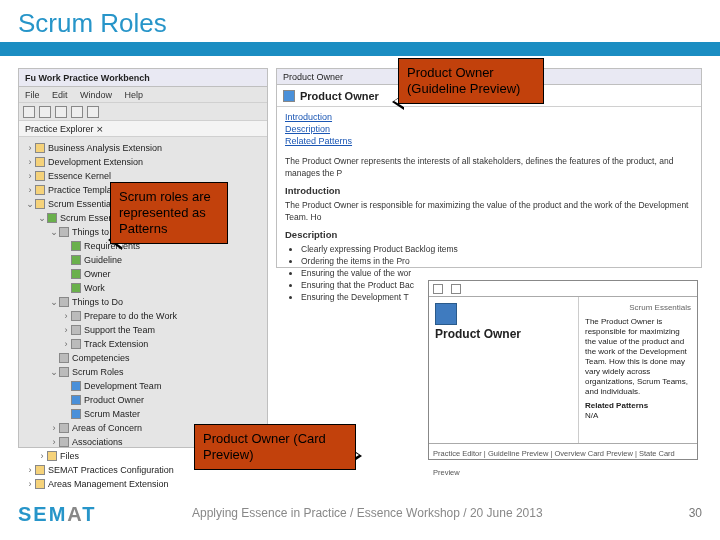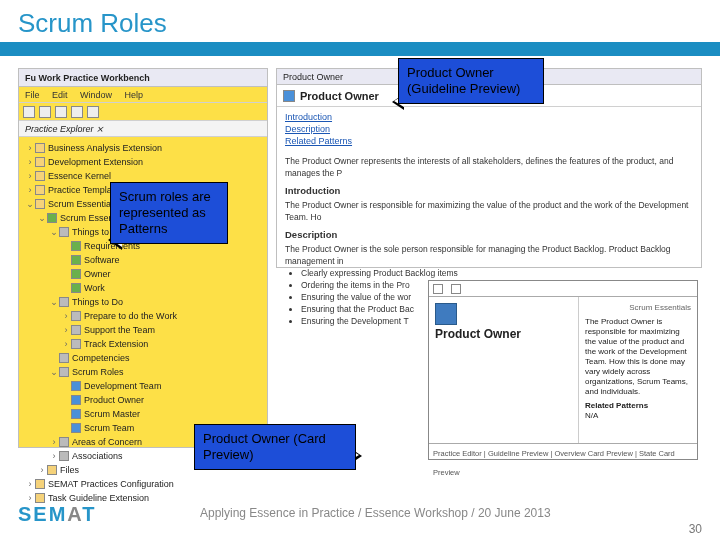--- a/index.html
+++ b/index.html
@@ -6,27 +6,27 @@
   html, body { width: 720px; height: 540px; font-family: Arial, Helvetica, sans-serif; background: #fff; overflow: hidden; }
   .slide { position: relative; width: 720px; height: 540px; padding-left: 12px; }
 
   .title { position: absolute; left: 18px; top: 8px; font-size: 26px; color: #2795c9; font-weight: 400; }
   .blue-bar { position: absolute; left: 0; top: 42px; width: 720px; height: 14px; background: #1b8dc2; }
 
   
   .shot { position: absolute; left: 18px; top: 68px; width: 684px; height: 380px; background: #fff; font-size: 9px; color: #222; }
 
   
-  .explorer { position: absolute; left: 0; top: 0; width: 250px; height: 380px; border: 1px solid #bfbfbf; background: #fde047; }
+  .explorer { position: absolute; left: 0; top: 0; width: 250px; height: 380px; border: 1px solid #bfbfbf; background: #e5e5e5; }
   .explorer .wintitle { height: 18px; line-height: 18px; padding-left: 6px; border-bottom: 1px solid #bfbfbf; font-weight: bold; background: #e9e9f3; }
   .menubar { height: 16px; line-height: 16px; padding-left: 6px; border-bottom: 1px solid #d0d0d0; color: #333; }
   .menubar span { margin-right: 10px; }
   .toolbar { height: 18px; border-bottom: 1px solid #d0d0d0; display: flex; align-items: center; padding-left: 4px; gap: 4px; }
   .toolbar .tbicon { width: 12px; height: 12px; border: 1px solid #888; background: #eee; }
-  .tabrow { height: 16px; line-height: 16px; padding-left: 6px; border-bottom: 1px solid #d0d0d0; background: #f4f4f4; font-style: italic; }
+  .tabrow { height: 16px; line-height: 16px; padding-left: 6px; border-bottom: 1px solid #d0d0d0; background: #f4f4f4; }
   .tree { padding: 4px 4px 4px 6px; line-height: 14px; }
   .tree .row { display: flex; align-items: center; white-space: nowrap; }
   .tree .tw { display: inline-block; width: 10px; text-align: center; color: #666; }
   .tree .ic { display: inline-block; width: 10px; height: 10px; margin-right: 3px; border: 1px solid #888; }
   .ic.folder { background: #f5d27a; }
   .ic.blue { background: #4a90d9; }
   .ic.green { background: #6ab04c; }
   .ic.gray { background: #bbb; }
   .ind1 { padding-left: 12px; }
   .ind2 { padding-left: 24px; }
@@ -51,42 +51,42 @@
   .card .cmain { display: flex; height: 146px; }
   .card .cleft { width: 150px; padding: 6px; font-size: 8.5px; line-height: 11px; border-right: 1px solid #ccc; }
   .card .cleft .bigic { width: 22px; height: 22px; background: #3f7bbf; border: 1px solid #2a5a8a; margin-bottom: 4px; }
   .card .cleft .ctitle { font-weight: bold; font-size: 12px; margin-bottom: 4px; }
   .card .cright { flex: 1; padding: 6px; font-size: 8px; line-height: 10px; }
   .card .cright .rhead { text-align: right; color: #666; margin-bottom: 4px; }
   .card .cright .rlabel { font-weight: bold; margin-top: 4px; }
   .card .ctabs { height: 16px; border-top: 1px solid #aaa; font-size: 7.5px; line-height: 19px; padding-left: 4px; color: #555; }
 
   
-  .callout { position: absolute; background: #1d4ed8; border: 1px solid #000; padding: 6px 8px; font-size: 13px; line-height: 16px; }
+  .callout { position: absolute; background: #c2410c; border: 1px solid #000; padding: 6px 8px; font-size: 13px; line-height: 16px; }
   .callout.c1 { left: 110px; top: 182px; width: 118px; }
   .callout.c2 { left: 398px; top: 58px; width: 146px; }
   .callout.c3 { left: 194px; top: 424px; width: 162px; }
 
   
   .tail { position: absolute; background: transparent; }
   .tail1 { left: 108px; top: 230px; width: 0; height: 0; border-top: 10px solid transparent; border-bottom: 10px solid transparent; border-right: 14px solid #000; }
   .tail1b { left: 110px; top: 231px; width: 0; height: 0; border-top: 8px solid transparent; border-bottom: 8px solid transparent; border-right: 12px solid #fff; }
   .tail2 { left: 392px; top: 94px; width: 0; height: 0; border-top: 8px solid transparent; border-bottom: 8px solid transparent; border-right: 12px solid #000; }
   .tail2b { left: 394px; top: 95px; width: 0; height: 0; border-top: 6px solid transparent; border-bottom: 6px solid transparent; border-right: 10px solid #fff; }
   .tail3 { left: 350px; top: 448px; width: 0; height: 0; border-top: 8px solid transparent; border-bottom: 8px solid transparent; border-left: 12px solid #000; }
   .tail3b { left: 349px; top: 449px; width: 0; height: 0; border-top: 6px solid transparent; border-bottom: 6px solid transparent; border-left: 10px solid #fff; }
 
   
   .bluebox { position: absolute; left: 420px; top: 340px; width: 46px; height: 32px; border: 1px solid #9ec4e6; background: #d7e8f6; }
 
   
   .logo { position: absolute; left: 18px; bottom: 14px; font-size: 20px; color: #2795c9; font-weight: 600; letter-spacing: 2px; }
   .logo .a { color: #888; }
-  .footer-text { position: absolute; left: 200px; bottom: 20px; font-size: 12px; color: #888; }
-  .pagenum { position: absolute; right: 18px; bottom: 4px; font-size: 12px; color: #777; }
+  .footer-text { position: absolute; left: 192px; bottom: 20px; font-size: 12px; color: #888; }
+  .pagenum { position: absolute; right: 18px; bottom: 20px; font-size: 12px; color: #777; }
 </style>
 </head>
 <body>
 
 <div class="slide">
   <div class="title">Scrum Roles</div>
   <div class="blue-bar"></div>
 
   <div class="shot">
 
@@ -143,21 +143,21 @@
             <span>Things to Watch</span>
           </div>
         <div class="row ind3">
             <span class="tw"></span>
             <span class="ic green"></span>
             <span>Requirements</span>
           </div>
         <div class="row ind3">
             <span class="tw"></span>
             <span class="ic green"></span>
-            <span>Software</span>
+            <span>Guideline</span>
           </div>
         <div class="row ind3">
             <span class="tw"></span>
             <span class="ic green"></span>
             <span>Owner</span>
           </div>
         <div class="row ind3">
             <span class="tw"></span>
             <span class="ic green"></span>
             <span>Work</span>
@@ -200,25 +200,20 @@
         <div class="row ind3">
             <span class="tw"></span>
             <span class="ic blue"></span>
             <span>Product Owner</span>
           </div>
         <div class="row ind3">
             <span class="tw"></span>
             <span class="ic blue"></span>
             <span>Scrum Master</span>
           </div>
-        <div class="row ind3">
-            <span class="tw"></span>
-            <span class="ic blue"></span>
-            <span>Scrum Team</span>
-          </div>
         <div class="row ind2">
             <span class="tw">›</span>
             <span class="ic gray"></span>
             <span>Areas of Concern</span>
           </div>
         <div class="row ind2">
             <span class="tw">›</span>
             <span class="ic gray"></span>
             <span>Associations</span>
           </div>
@@ -228,42 +223,41 @@
             <span>Files</span>
           </div>
         <div class="row">
             <span class="tw">›</span>
             <span class="ic folder"></span>
             <span>SEMAT Practices Configuration</span>
           </div>
         <div class="row">
             <span class="tw">›</span>
             <span class="ic folder"></span>
-            <span>Task Guideline Extension</span>
+            <span>Areas Management Extension</span>
           </div>
       </div>
     </div>
 
     <div class="guide">
       <div class="gtab">Product Owner</div>
       <div class="gheader">
         <span class="gic"></span>
         <span class="gtitle">Product Owner</span>
       </div>
       <div class="glinks">
         <div>Introduction</div>
         <div>Description</div>
         <div>Related Patterns</div>
       </div>
       <div class="gbody">
         <div>The Product Owner represents the interests of all stakeholders, defines the features of the product, and manages the P</div>
         <div class="secthead">Introduction</div>
         <div>The Product Owner is responsible for maximizing the value of the product and the work of the Development Team. Ho</div>
         <div class="secthead">Description</div>
-        <div>The Product Owner is the sole person responsible for managing the Product Backlog. Product Backlog management in</div>
         <ul>
           <li>Clearly expressing Product Backlog items</li>
           <li>Ordering the items in the Pro</li>
           <li>Ensuring the value of the wor</li>
           <li>Ensuring that the Product Bac</li>
           <li>Ensuring the Development T</li>
         </ul>
       </div>
     </div>
 

